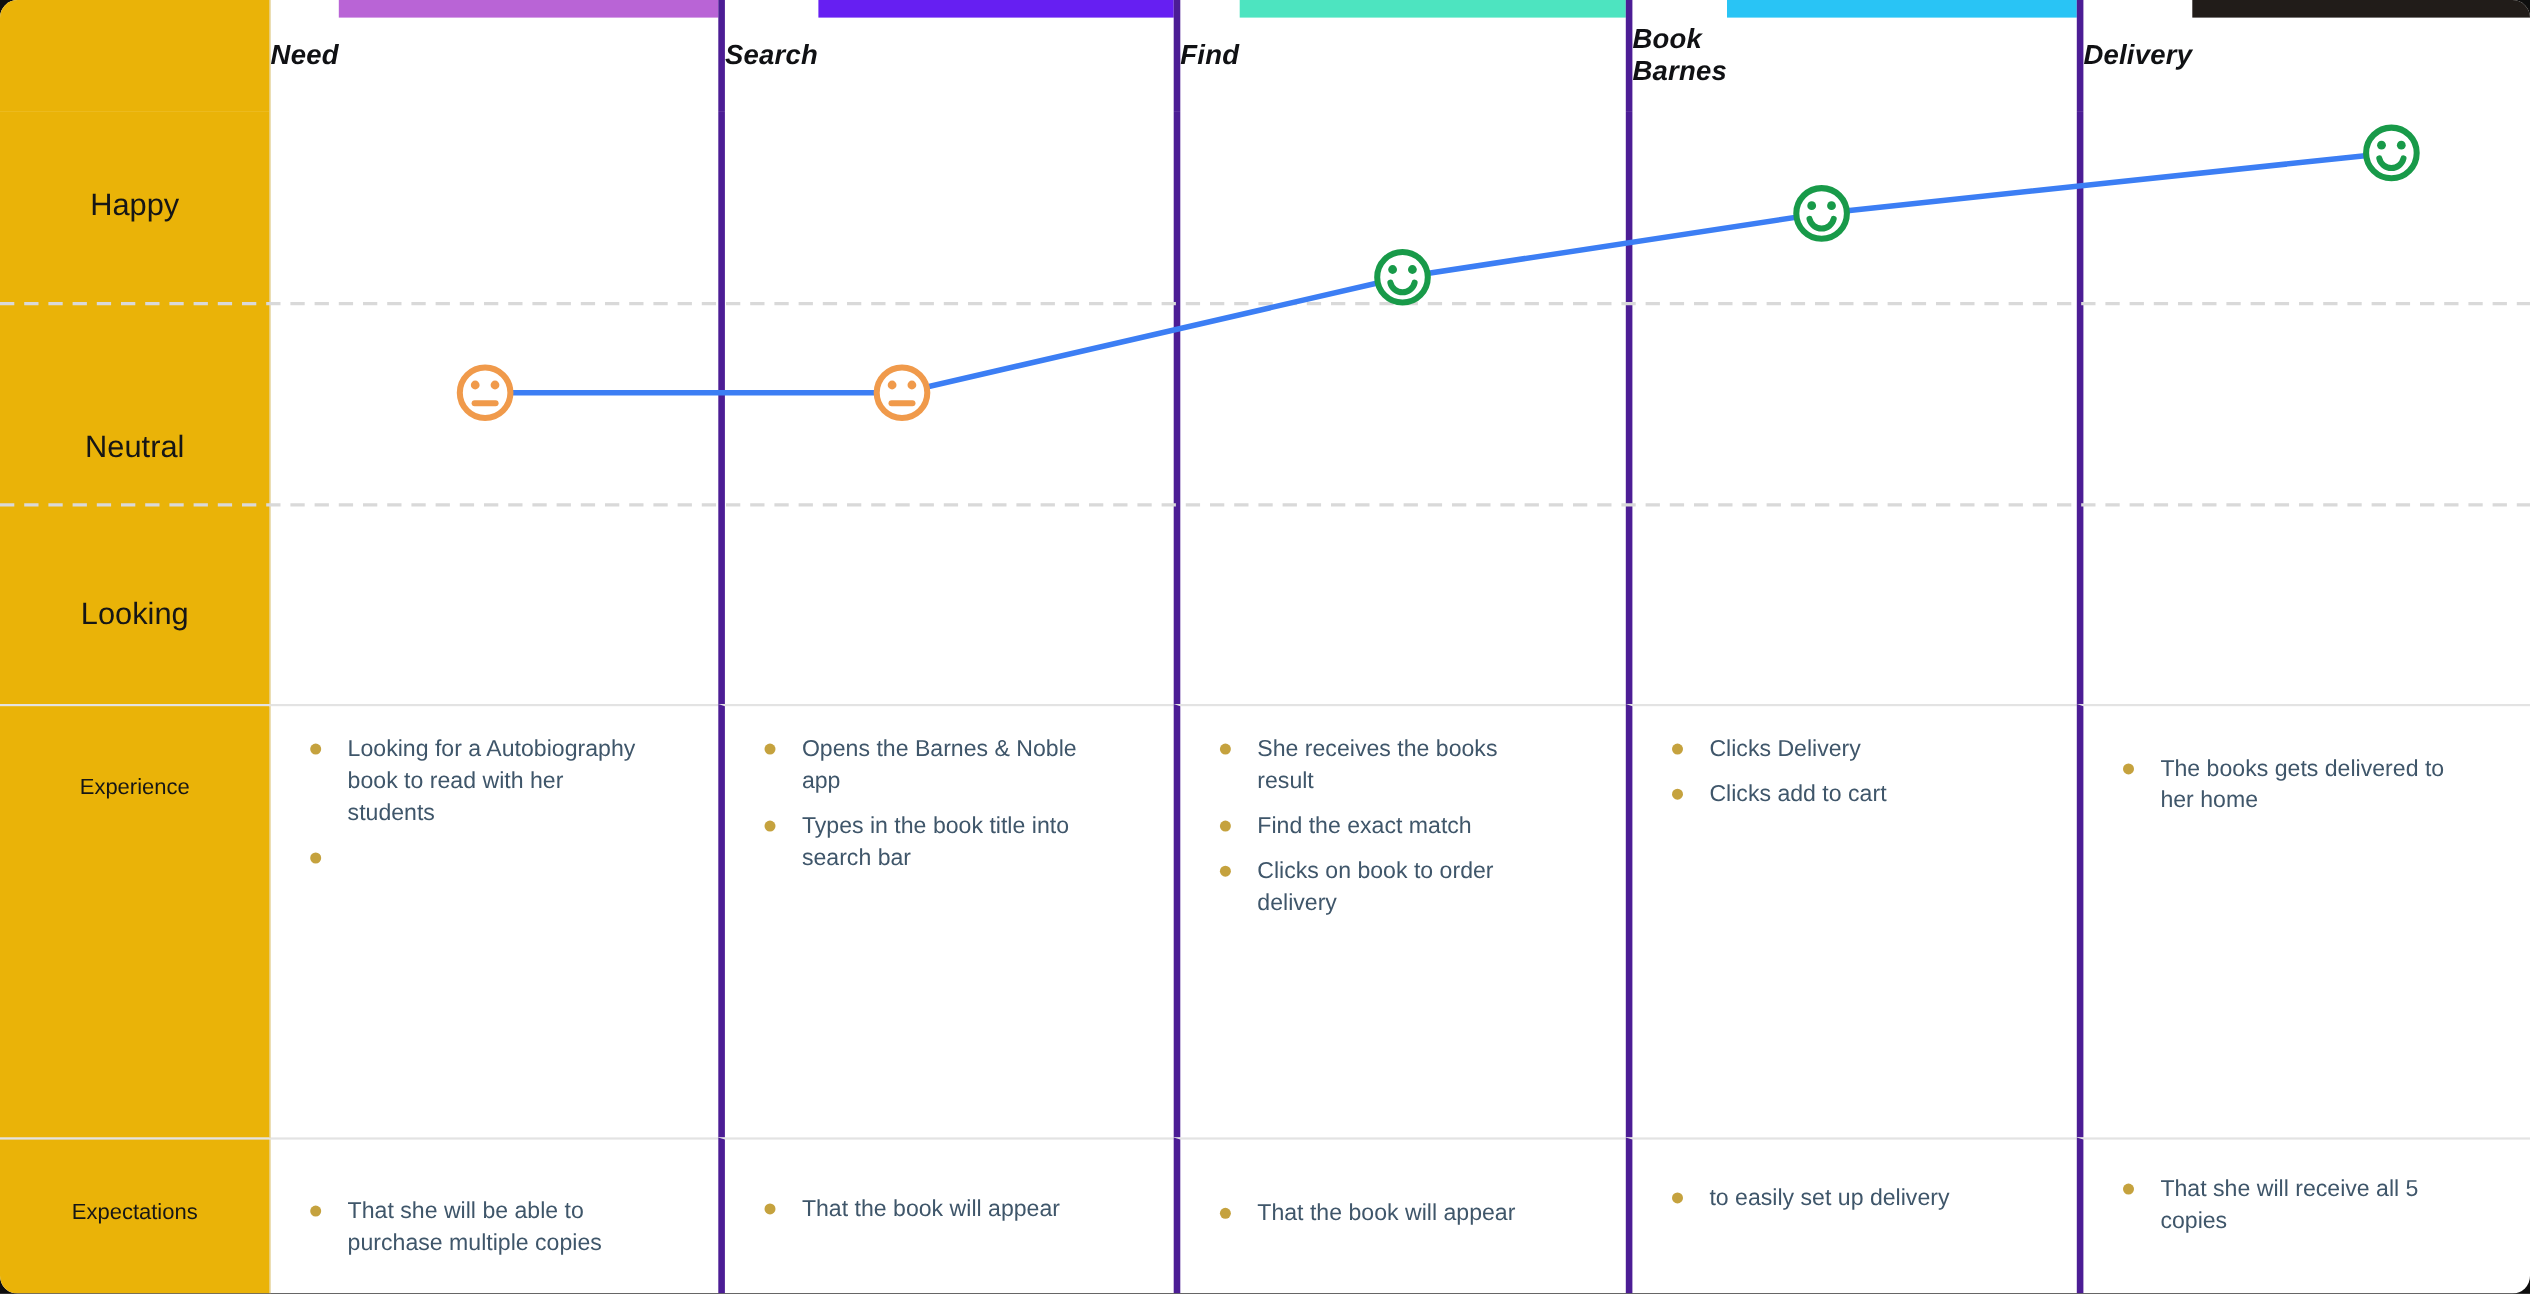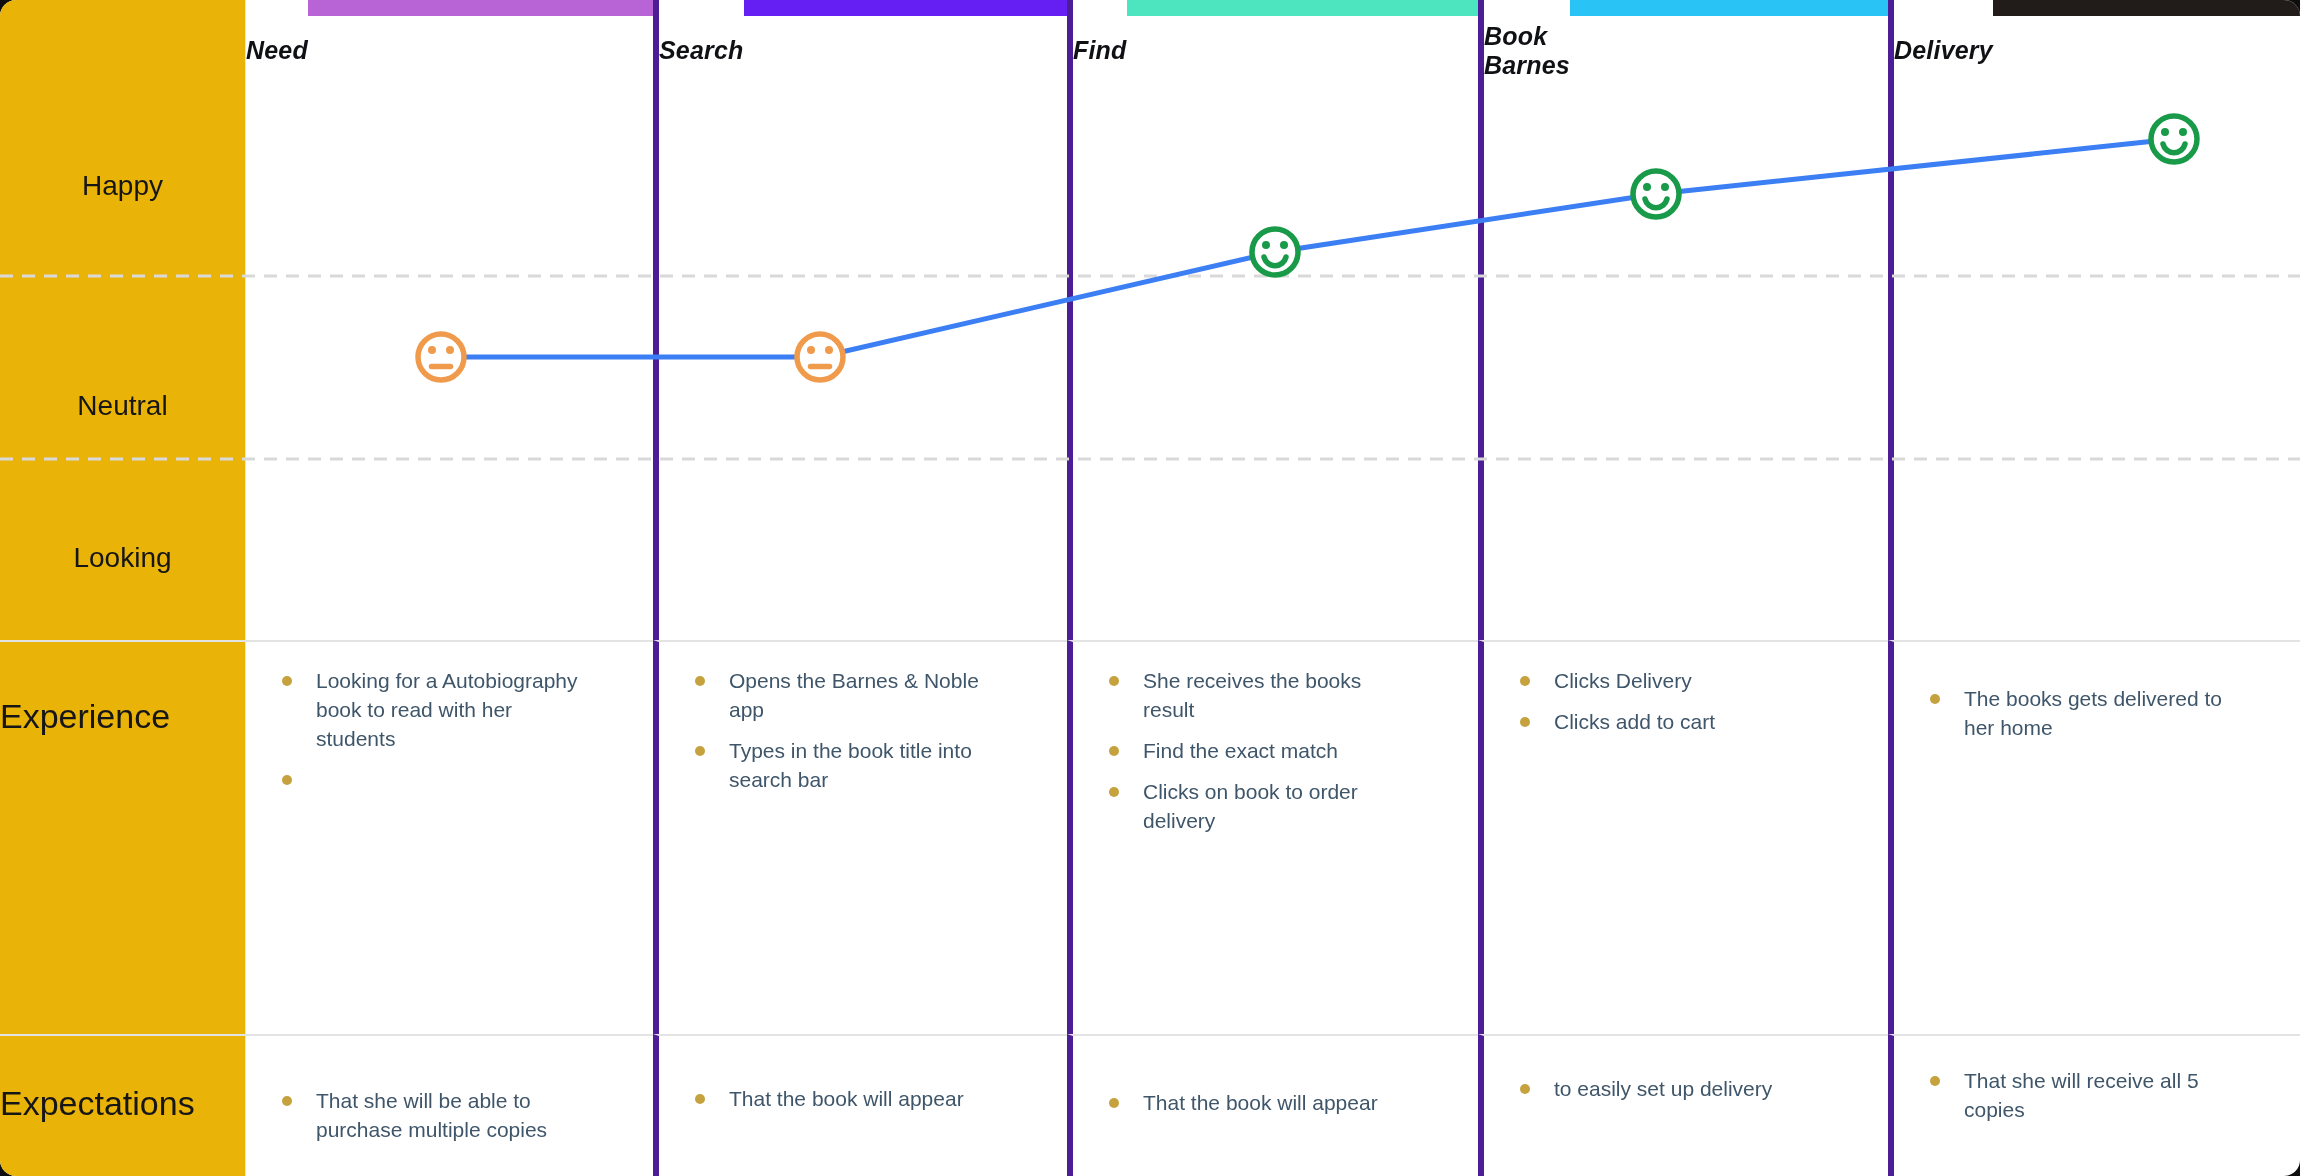--- a/index.html
+++ b/index.html
@@ -31,23 +31,23 @@
   }
   .stage-bar{height:16px;width:100%;}
 
   
   .axis-label{
     position:absolute;left:0;width:100%;text-align:center;
     transform:translateY(-50%);
     font-size:28px;font-weight:500;color:#161616;
   }
   .row-label{
-    position:absolute;left:0;width:100%;
+    position:absolute;left:0;width:100%;text-align:center;
     transform:translateY(-50%);
-    font-size:34px;font-weight:500;color:#161616;
+    font-size:20px;font-weight:500;color:#161616;
   }
 
   
   .bullet-list{list-style:none;margin:0;padding:0 28px 0 36px;}
   .exp-cell .bullet-list{padding-top:24px;}
   .exp-cell.last .bullet-list{padding-top:42px;}
   .bullet-item{display:flex;margin-bottom:12px;}
   .dot{
     flex:0 0 auto;width:10px;height:10px;border-radius:50%;
     background:#c5a23e;margin-top:10px;margin-right:24px;

